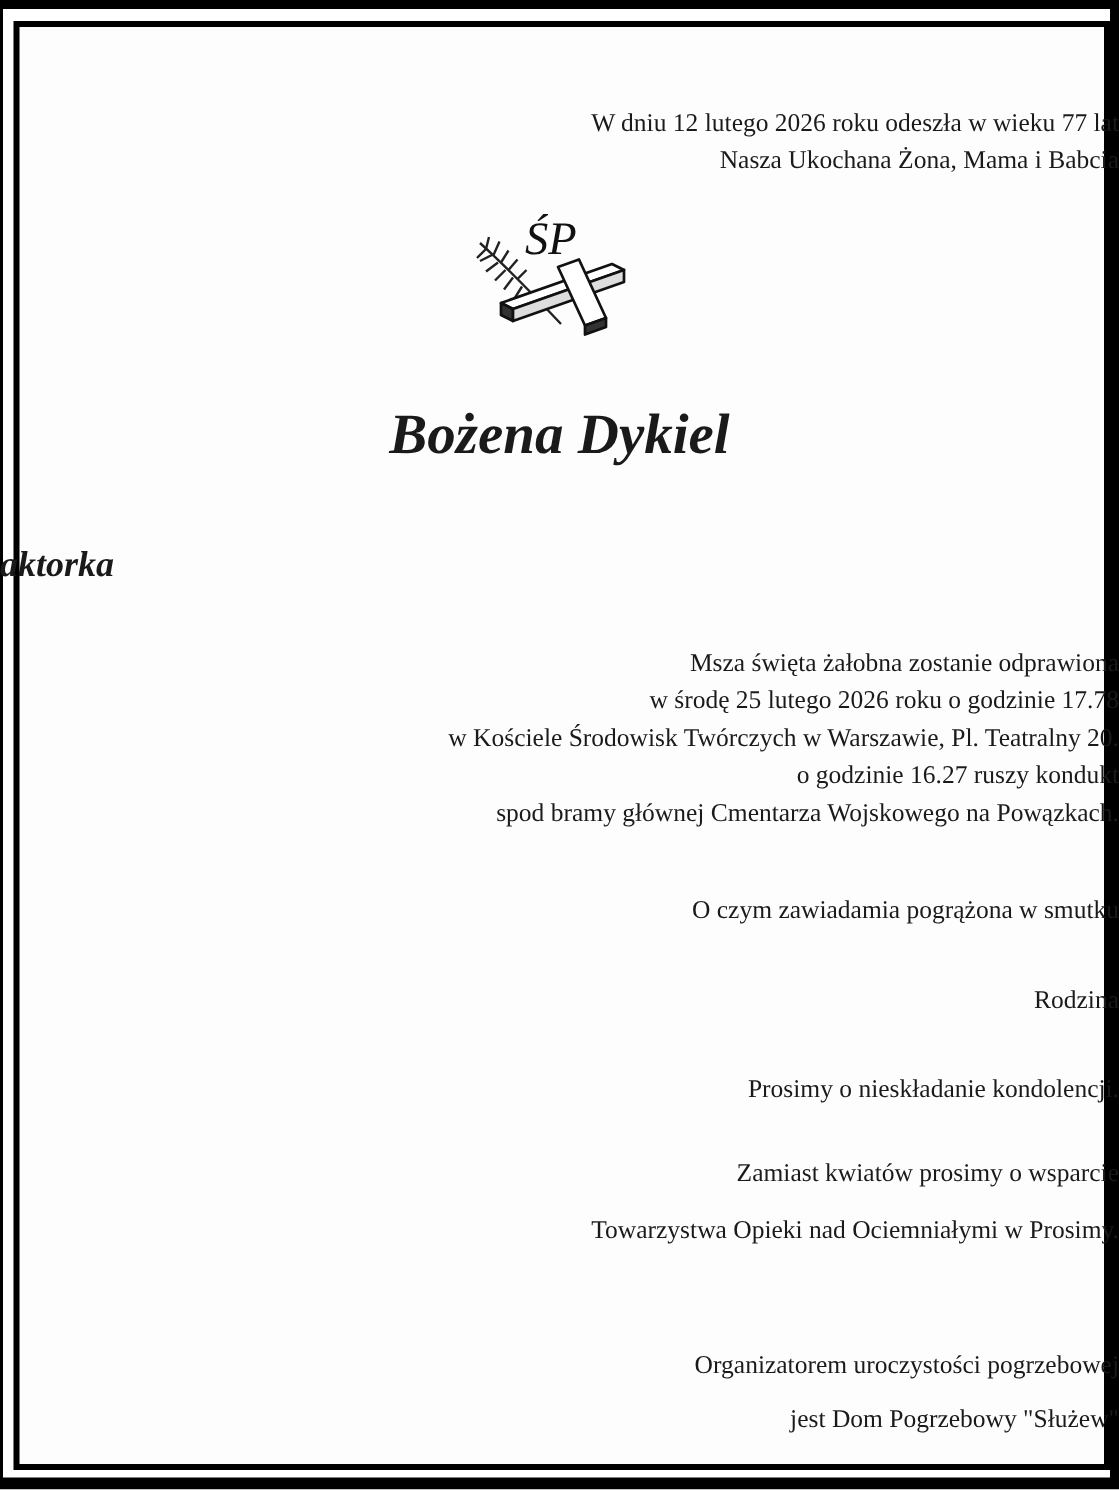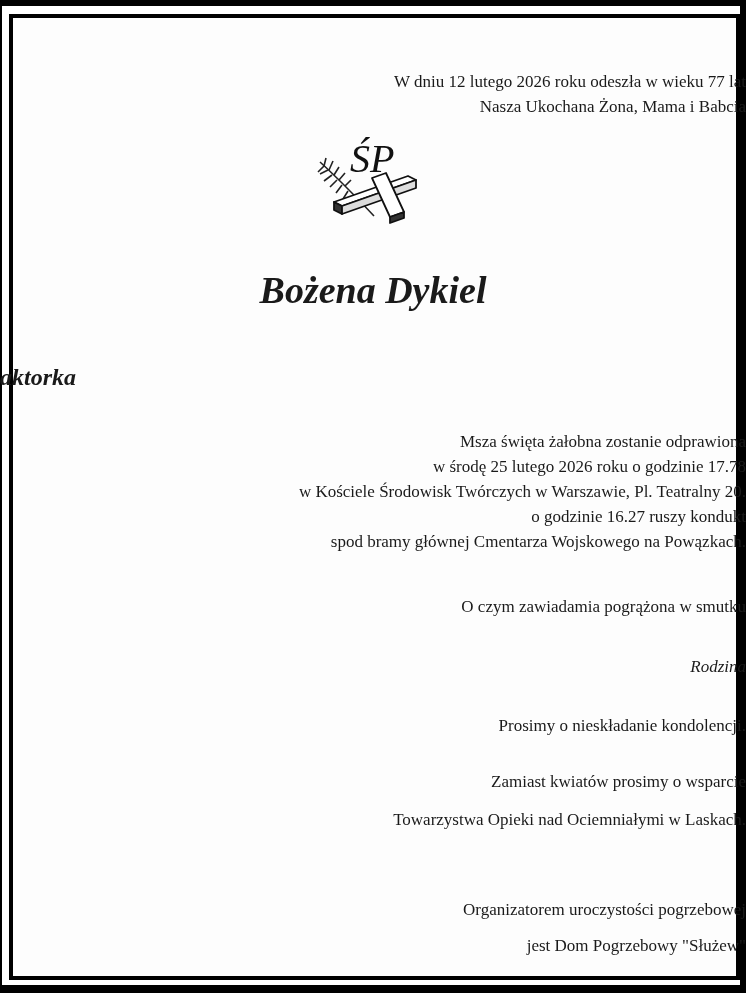--- a/index.html
+++ b/index.html
@@ -25,24 +25,24 @@
     font-size: 17px; line-height: 25px; white-space: nowrap;
   }
   .name {
     position: absolute; left: 0; width: 746px; text-align: center;
     font-size: 38px; font-weight: bold; font-style: italic; line-height: 44px;
   }
   .profession {
     position: absolute; left: 0; width: 746px; text-align: left;
     font-size: 24px; font-weight: bold; font-style: italic; line-height: 30px;
   }
-  .italic { font-style: italic; }
+  .italic { }
   .emblem { position: absolute; left: 312px; top: 142px; width: 118px; height: 82px; }
   .sp-text {
-    position: absolute; left: 38px; top: 0px; font-size: 40px; font-style: italic;
+    position: absolute; left: 38px; top: 0px; font-size: 31px; font-style: italic;
     line-height: 34px; color: #111;
   }
 </style>
 </head>
 <body>
 
 <div class="outer-frame"></div>
 <div class="inner-frame"></div>
 
 <div>
@@ -76,17 +76,17 @@
   <div class="line" style="top:454px">w środę 25 lutego 2026 roku o godzinie 17.78</div>
   <div class="line" style="top:479px">w Kościele Środowisk Twórczych w Warszawie, Pl. Teatralny 20.</div>
   <div class="line" style="top:504px">o godzinie 16.27 ruszy kondukt</div>
   <div class="line" style="top:529px">spod bramy głównej Cmentarza Wojskowego na Powązkach.</div>
 
   <div class="line" style="top:594px">O czym zawiadamia pogrążona w smutku</div>
   <div class="line italic" style="top:654px">Rodzina</div>
   <div class="line" style="top:713px">Prosimy o nieskładanie kondolencji.</div>
 
   <div class="line" style="top:769px">Zamiast kwiatów prosimy o wsparcie</div>
-  <div class="line" style="top:807px">Towarzystwa Opieki nad Ociemniałymi w Laskach.</div>
+  <div class="line" style="top:807px">Towarzystwa Opieki nad Ociemniałymi w Prosimy.</div>
 
   <div class="line" style="top:897px">Organizatorem uroczystości pogrzebowej</div>
   <div class="line" style="top:933px">jest Dom Pogrzebowy "Służew"</div>
 </div>
 
 </body></html>

